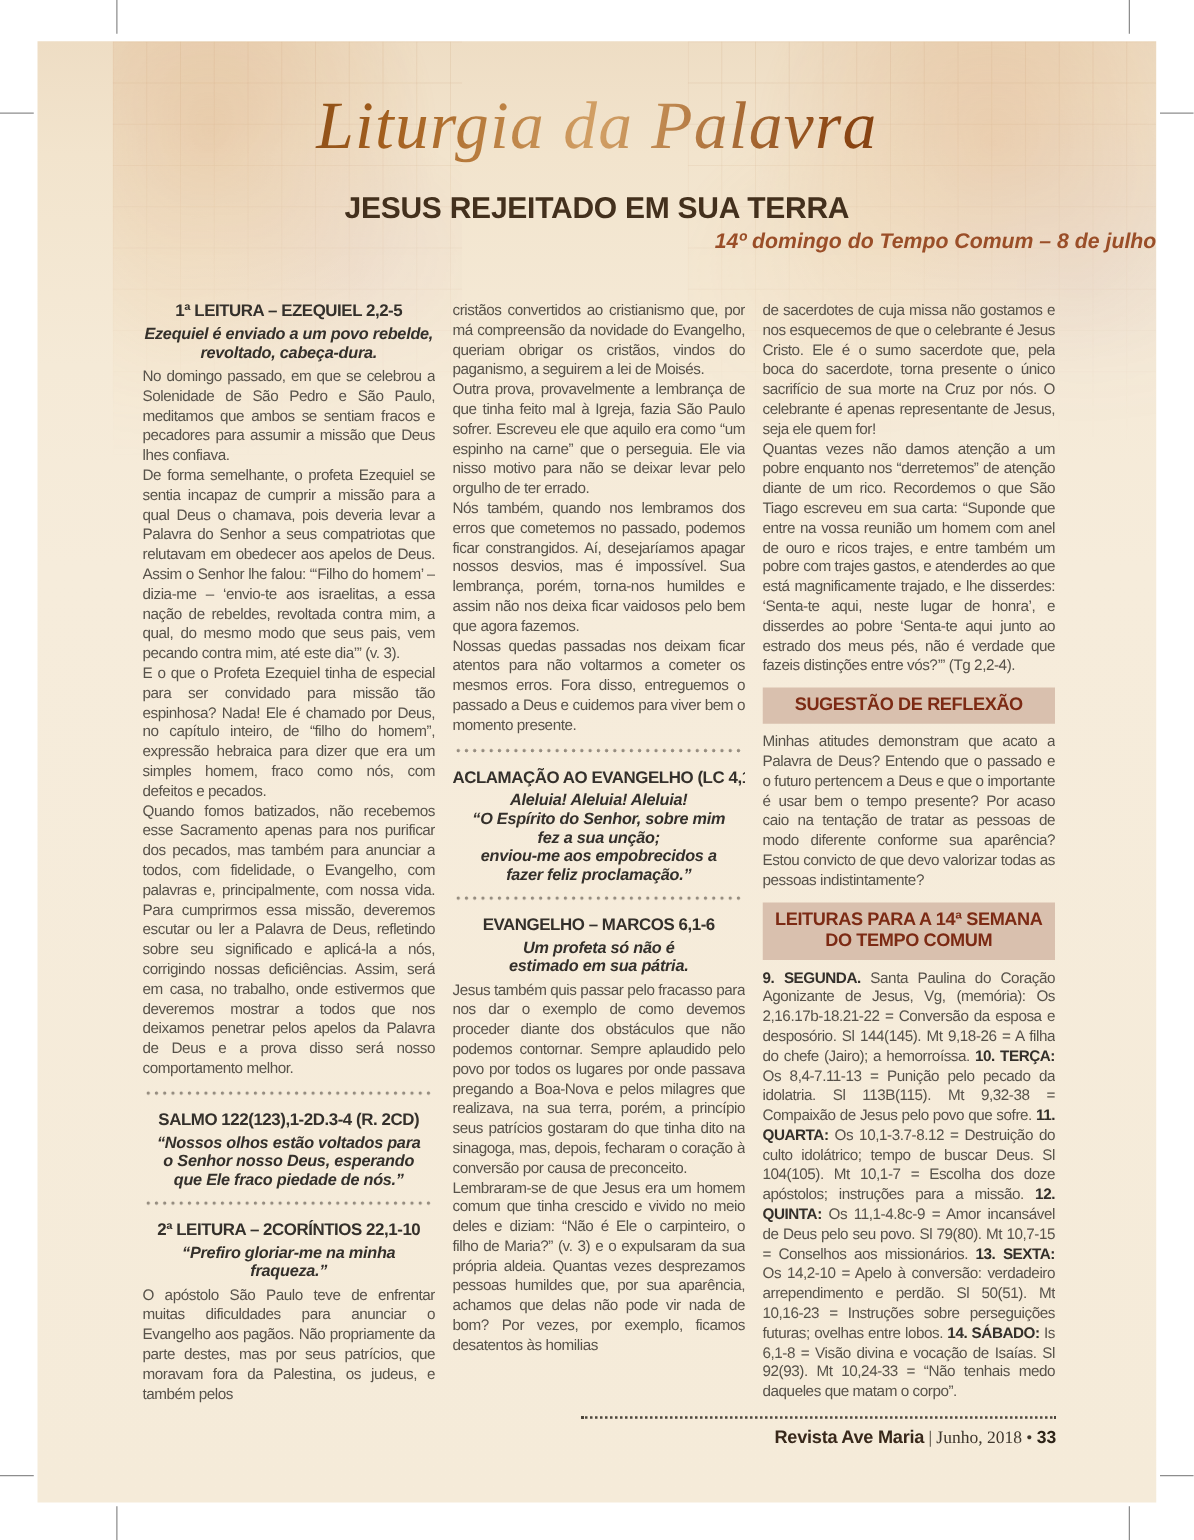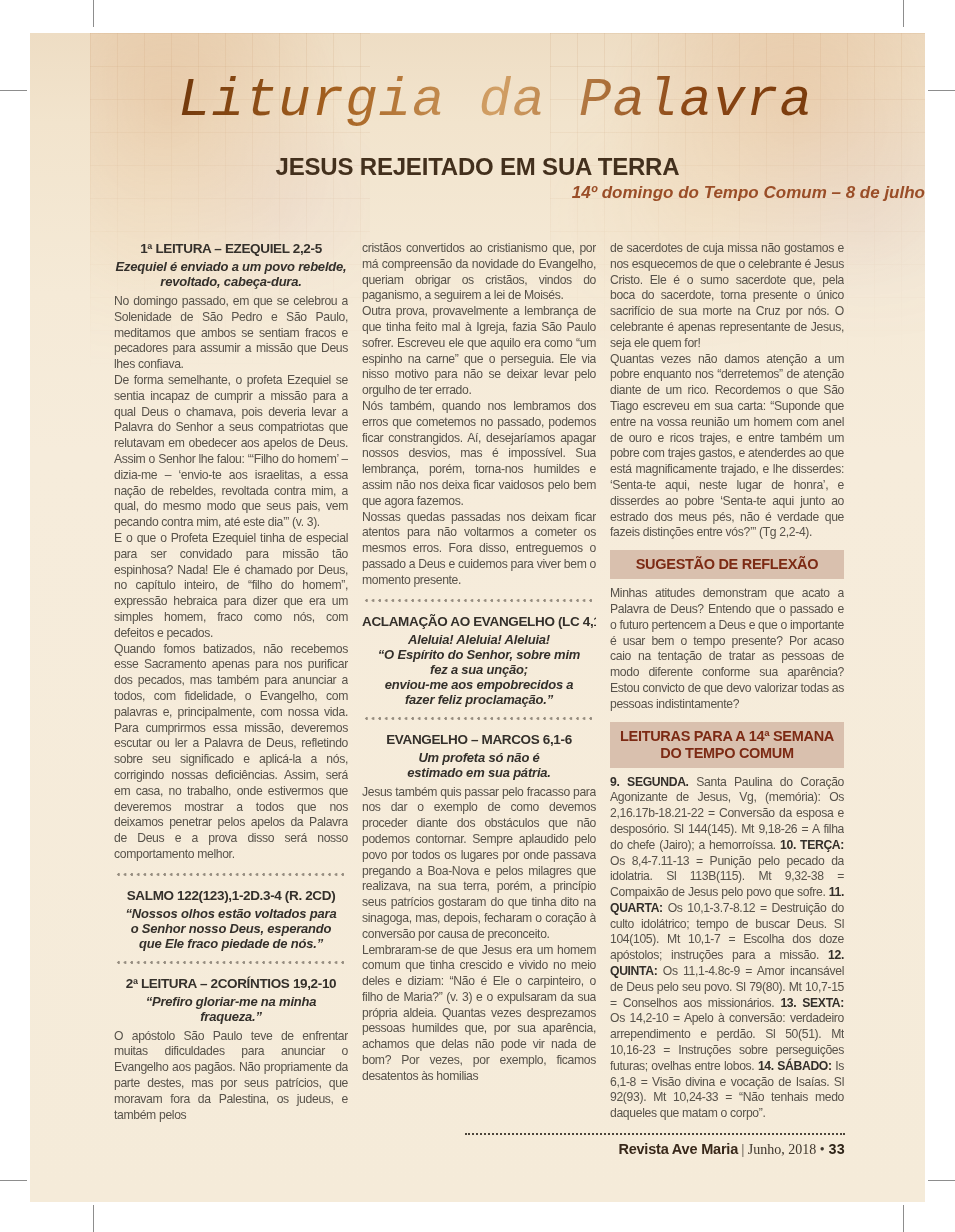--- a/index.html
+++ b/index.html
@@ -37,22 +37,22 @@
       radial-gradient(circle at 65% 25%,rgba(200,110,40,.42),rgba(200,110,40,0) 55%),
       radial-gradient(circle at 85% 60%,rgba(128,84,158,.25),rgba(128,84,158,0) 40%),
       radial-gradient(circle at 35% 65%,rgba(216,150,70,.30),rgba(216,150,70,0) 50%),
       linear-gradient(90deg,rgba(168,106,54,.20) 1px,transparent 1px),
       linear-gradient(rgba(168,106,54,.20) 1px,transparent 1px);
     background-size:auto,auto,auto,27px 27px,27px 33px;
   }
 
   
   .script-title{
-    position:absolute;left:18px;top:38px;width:100%;text-align:center;
-    font-family:Liberation Mono, monospace;font-style:italic;font-weight:400;
+    position:absolute;left:0;top:38px;width:100%;text-align:center;
+    font-family:Liberation Serif, serif;font-style:italic;font-weight:400;
     font-size:54px;line-height:1.1;letter-spacing:1px;
     color:#8a4715;
   }
   @supports ((-webkit-background-clip:text) or (background-clip:text)){
     .script-title{
       background:linear-gradient(100deg,#5f2a05 8%,#a4601f 32%,#d2a066 50%,#8a4513 72%,#6e3408 95%);
       -webkit-background-clip:text;background-clip:text;color:transparent;
     }
   }
   .headline{
@@ -96,21 +96,21 @@
   
   .footer-rule{
     position:absolute;left:435px;top:1100px;width:380px;
     border-top:2px dotted #4c453b;
   }
   .footer-text{
     position:absolute;right:80px;top:1108px;text-align:right;
     font-size:14px;color:#3e362c;font-family:"Liberation Serif", serif;
   }
   .footer-text .mag{font-family:"Liberation Sans", sans-serif;font-weight:bold;font-size:14.5px;color:#38281a;letter-spacing:-0.2px;text-align:right;}
-  .footer-text .num{font-family:Liberation Mono, monospace;font-weight:bold;color:#2e2418;}
+  .footer-text .num{font-family:Liberation Sans, sans-serif;font-weight:bold;color:#2e2418;}
 </style>
 </head>
 <body>
 
 <div class="crop v" style="left:93px;top:0;"></div>
 <div class="crop h" style="left:0;top:90px;"></div>
 <div class="crop v" style="left:903px;top:0;"></div>
 <div class="crop h" style="left:928px;top:90px;"></div>
 <div class="crop v" style="left:93px;top:1205px;"></div>
 <div class="crop h" style="left:0;top:1180px;"></div>
@@ -137,21 +137,21 @@
         <p class="body">E o que o Profeta Ezequiel tinha de especial para ser convidado para missão tão espinhosa? Nada! Ele é chamado por Deus, no capítulo inteiro, de “filho do homem”, expressão hebraica para dizer que era um simples homem, fraco como nós, com defeitos e pecados.</p>
         <p class="body">Quando fomos batizados, não recebemos esse Sacramento apenas para nos purificar dos pecados, mas também para anunciar a todos, com fidelidade, o Evangelho, com palavras e, principalmente, com nossa vida. Para cumprirmos essa missão, deveremos escutar ou ler a Palavra de Deus, refletindo sobre seu significado e aplicá-la a nós, corrigindo nossas deficiências. Assim, será em casa, no trabalho, onde estivermos que deveremos mostrar a todos que nos deixamos penetrar pelos apelos da Palavra de Deus e a prova disso será nosso comportamento melhor.</p>
         <div class="divider"></div>
         <h3 class="col-heading">SALMO 122(123),1-2D.3-4 (R. 2CD)</h3>
         <div class="subtitle">
           <div>“Nossos olhos estão voltados para</div>
           <div>o Senhor nosso Deus, esperando</div>
           <div>que Ele fraco piedade de nós.”</div>
         </div>
         <div class="divider"></div>
-        <h3 class="col-heading">2ª LEITURA – 2CORÍNTIOS 19,2-10</h3>
+        <h3 class="col-heading">2ª LEITURA – 2CORÍNTIOS 22,1-10</h3>
         <div class="subtitle">
           <div>“Prefiro gloriar-me na minha fraqueza.”</div>
         </div>
         <p class="body">O apóstolo São Paulo teve de enfrentar muitas dificuldades para anunciar o Evangelho aos pagãos. Não propriamente da parte destes, mas por seus patrícios, que moravam fora da Palestina, os judeus, e também pelos</p>
       </div>
     <div class="col">
         <p class="body">cristãos convertidos ao cristianismo que, por má compreensão da novidade do Evangelho, queriam obrigar os cristãos, vindos do paganismo, a seguirem a lei de Moisés.</p>
         <p class="body">Outra prova, provavelmente a lembrança de que tinha feito mal à Igreja, fazia São Paulo sofrer. Escreveu ele que aquilo era como “um espinho na carne” que o perseguia. Ele via nisso motivo para não se deixar levar pelo orgulho de ter errado.</p>
         <p class="body">Nós também, quando nos lembramos dos erros que cometemos no passado, podemos ficar constrangidos. Aí, desejaríamos apagar nossos desvios, mas é impossível. Sua lembrança, porém, torna-nos humildes e assim não nos deixa ficar vaidosos pelo bem que agora fazemos.</p>
         <p class="body">Nossas quedas passadas nos deixam ficar atentos para não voltarmos a cometer os mesmos erros. Fora disso, entreguemos o passado a Deus e cuidemos para viver bem o momento presente.</p>

